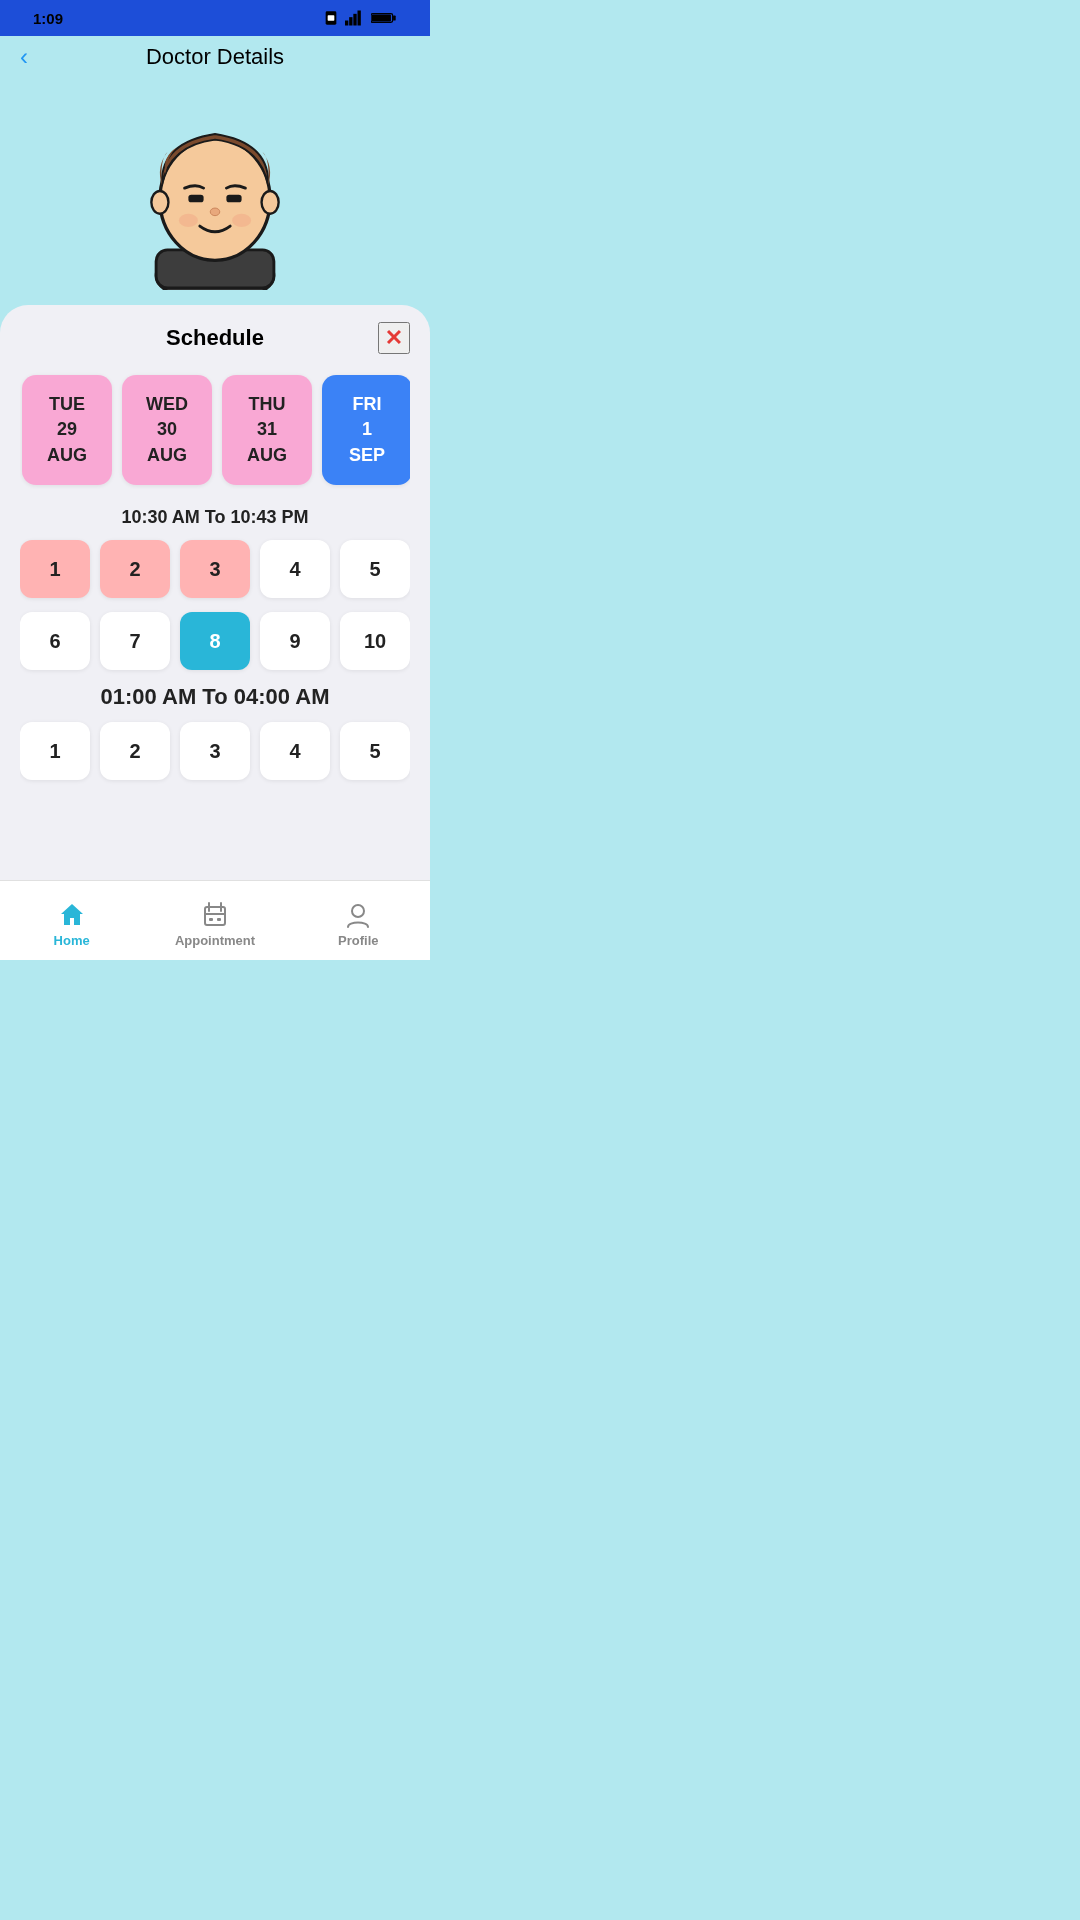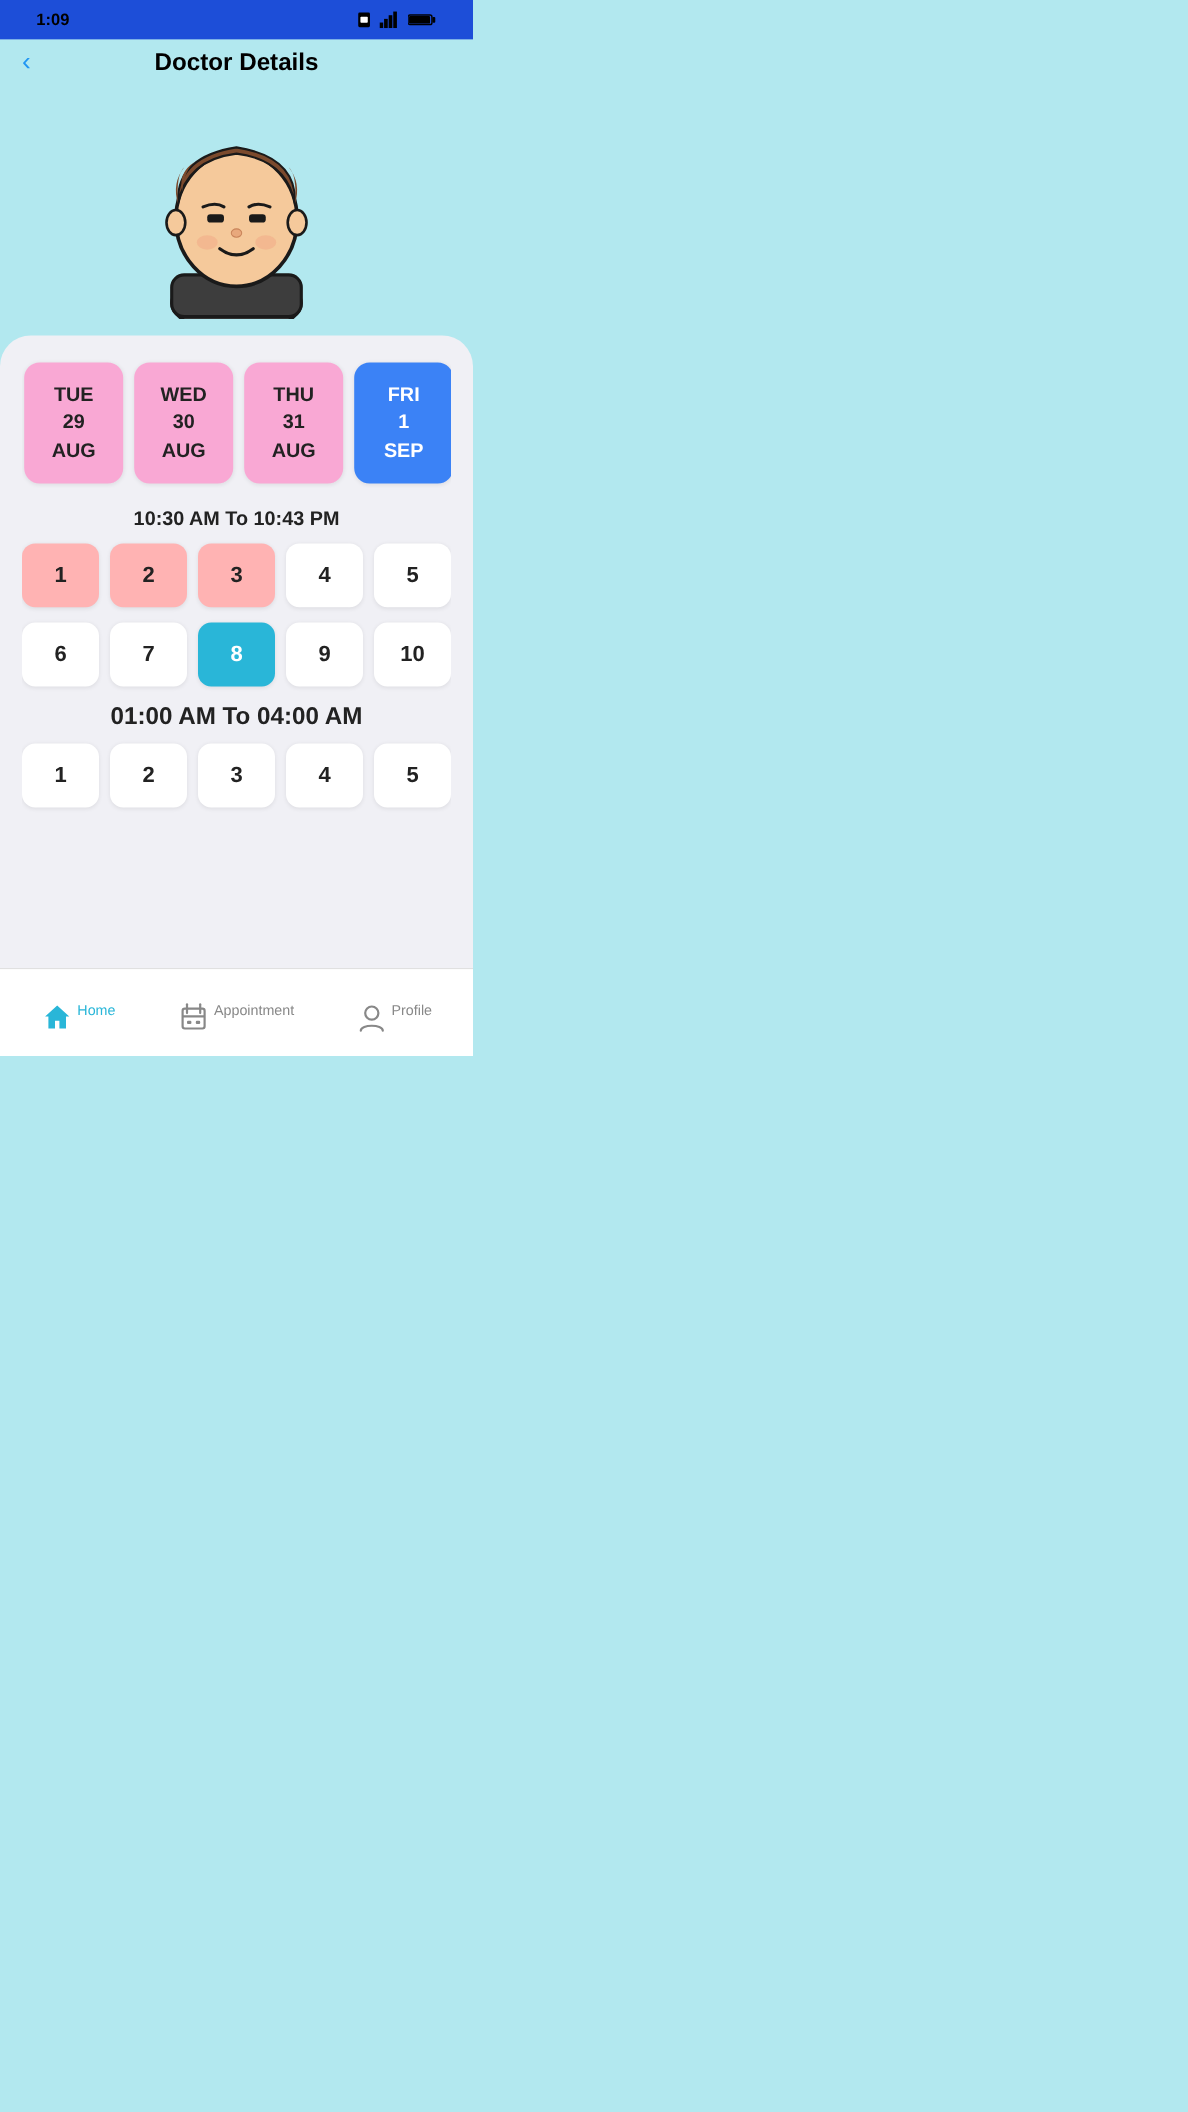--- a/index.html
+++ b/index.html
@@ -48,21 +48,21 @@
     .back-btn {
       position: absolute;
       left: 20px;
       color: #2196F3;
       font-size: 24px;
       font-weight: 300;
       cursor: pointer;
     }
     .header-title {
       font-size: 22px;
-      font-weight: 700;
+      font-weight: 400;
       color: #000;
     }
 
     
     .avatar-area {
       background: #b2e8ef;
       display: flex;
       justify-content: center;
       align-items: center;
       padding: 10px 0 0;
@@ -216,25 +216,27 @@
       right: 0;
       height: 80px;
       background: #fff;
       display: flex;
       align-items: center;
       border-top: 1px solid #e0e0e0;
     }
     .nav-item {
       flex: 1;
       display: flex;
-      flex-direction: row;
+      flex-direction: column;
+      align-items: center;
       justify-content: center;
       gap: 4px;
       cursor: pointer;
       padding-top: 8px;
+      font-weight: bold;
     }
     .nav-label {
       font-size: 13px;
       color: #888;
     }
     .nav-label.active {
       color: #29b6d8;
     }
     .nav-icon {
       width: 28px;
@@ -309,20 +311,24 @@
 
     <path d="M84 143 Q100 155 116 143" stroke="#1a1a1a" stroke-width="3" fill="none" stroke-linecap="round"></path>
 
     <ellipse cx="72" cy="137" rx="10" ry="7" fill="#f0a080" opacity="0.4"></ellipse>
     <ellipse cx="128" cy="137" rx="10" ry="7" fill="#f0a080" opacity="0.4"></ellipse>
   </svg>
 </div>
 
 <div class="bottom-sheet">
 
+  <div class="schedule-header">
+    <span class="schedule-title">Schedule</span>
+    <button class="close-btn">✕</button>
+  </div>
 
   <div class="sheet-content">
     
     <div class="date-selector">
       <div class="date-card">
         <span>TUE</span>
         <span>29</span>
         <span>AUG</span>
       </div>
       <div class="date-card">

